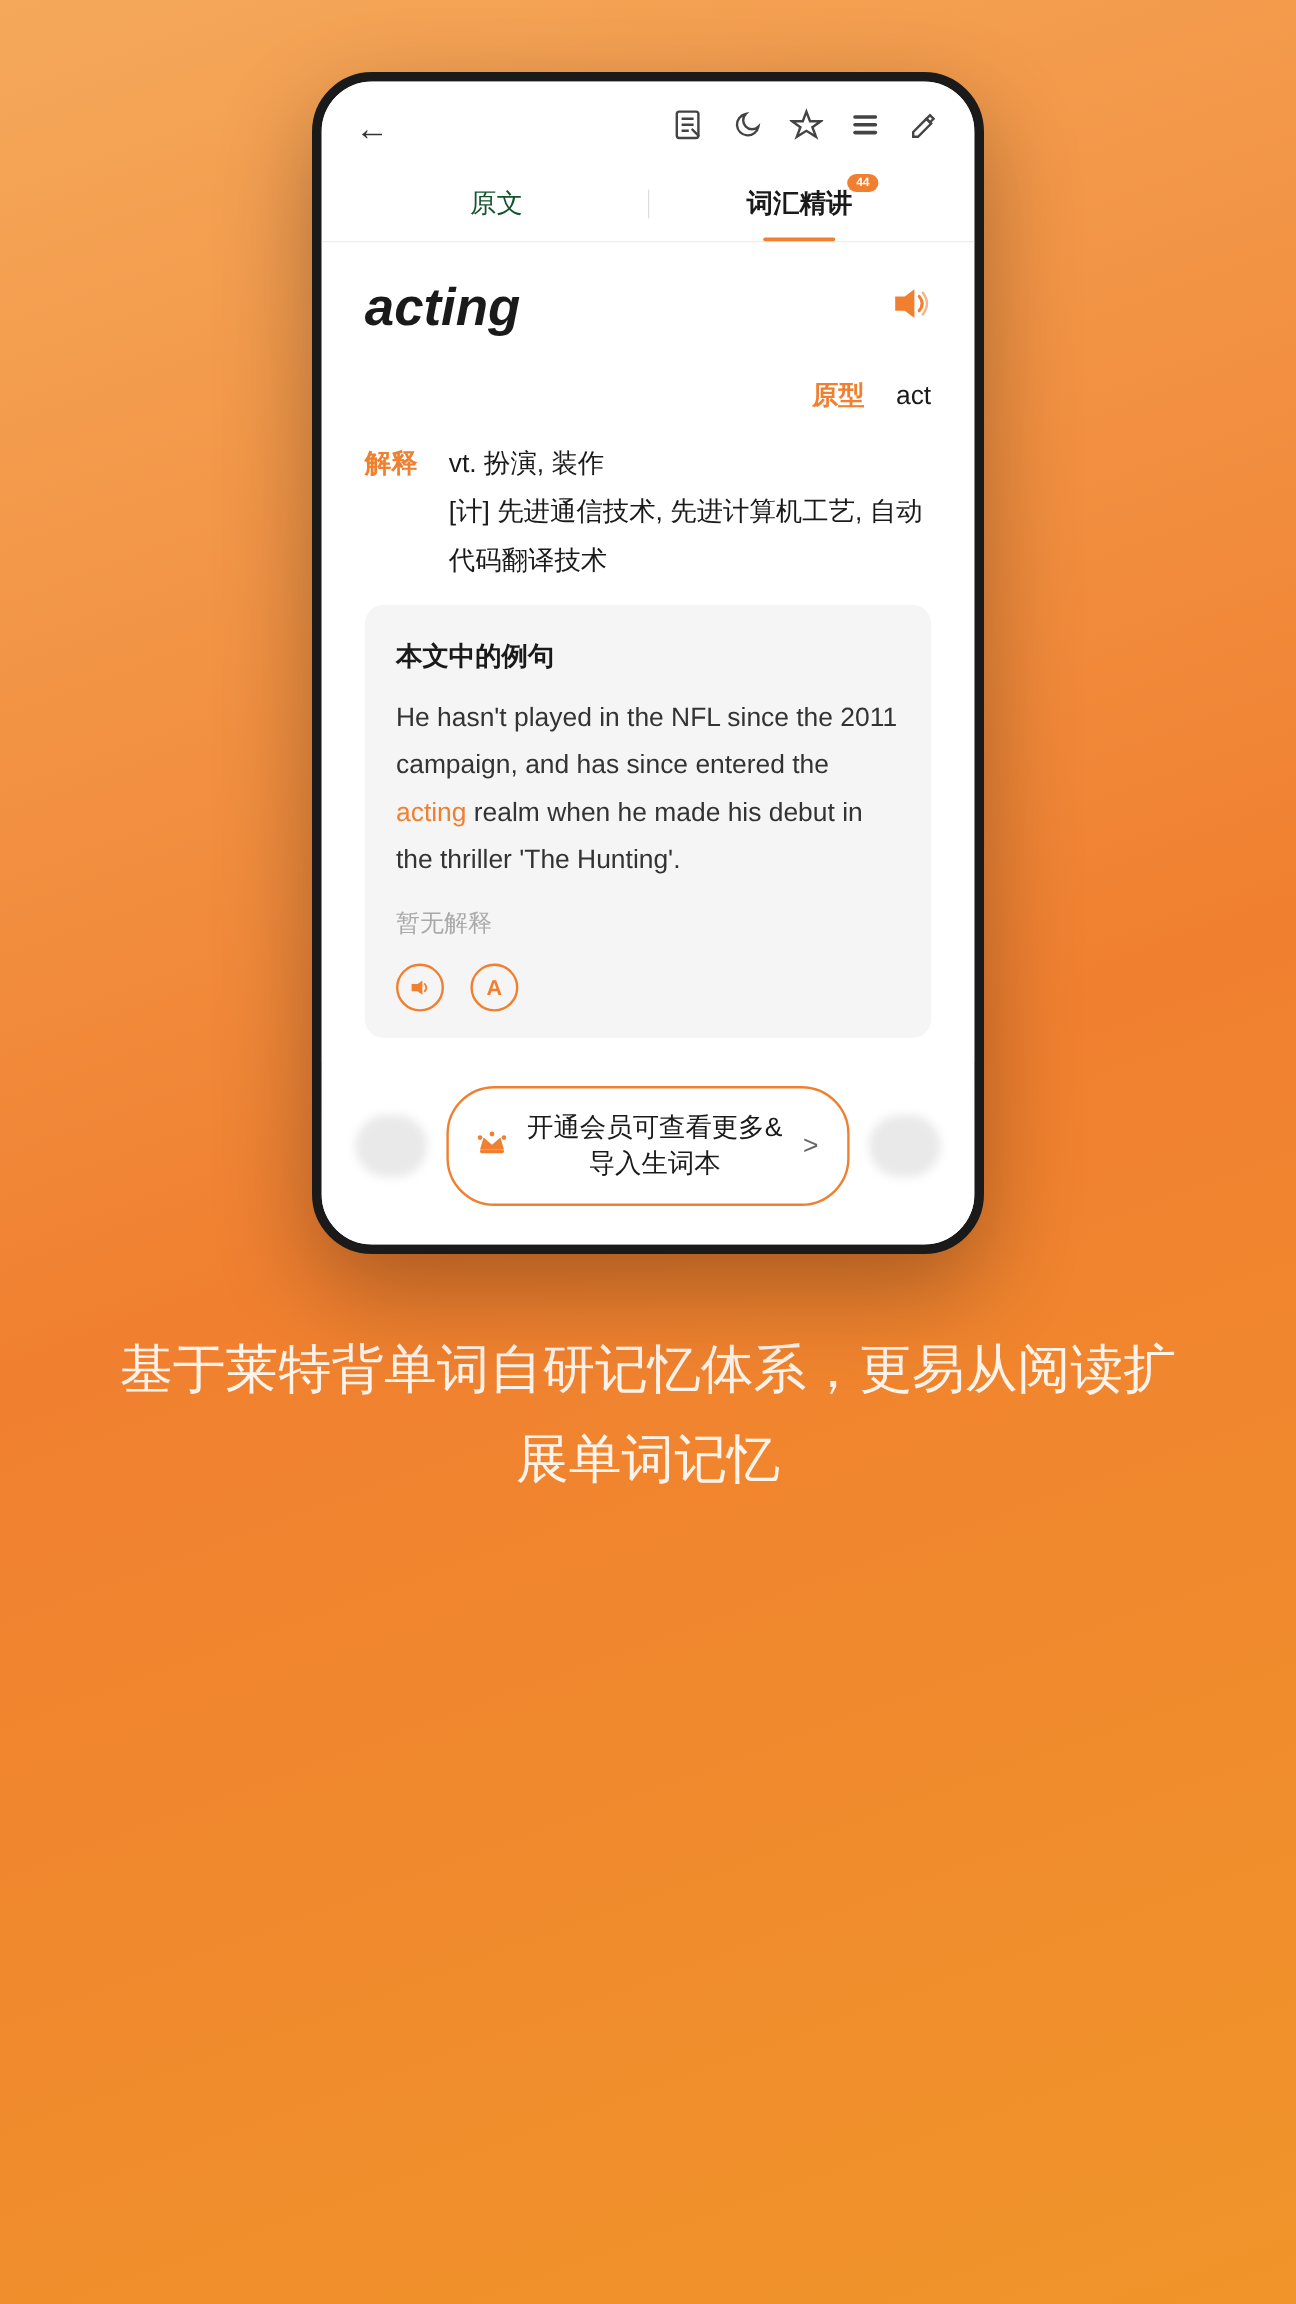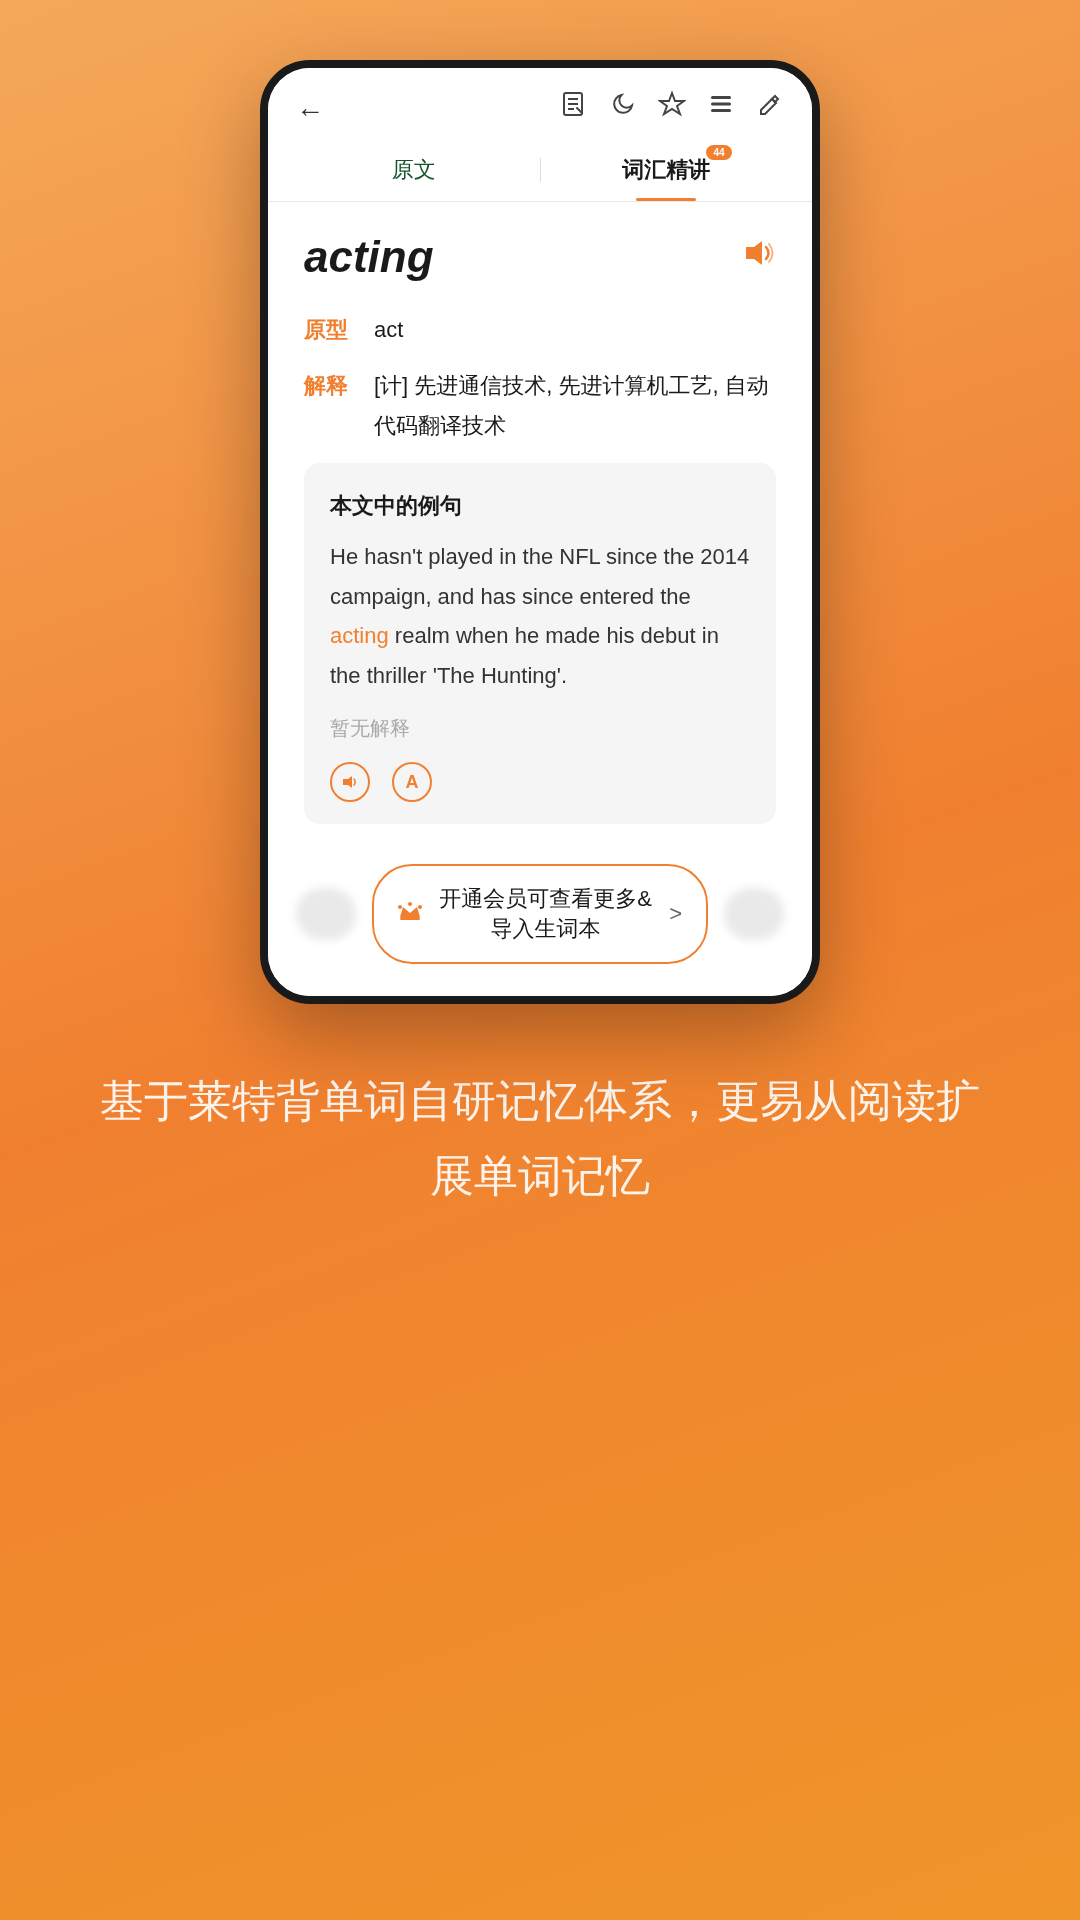--- a/index.html
+++ b/index.html
@@ -139,20 +139,21 @@
     
     .dict-entry {
       margin-bottom: 8px;
     }
 
     .dict-row {
       display: flex;
       align-items: flex-start;
       margin-bottom: 16px;
       line-height: 1.7;
+      justify-content: flex-end;
     }
 
     .dict-label {
       color: #f08030;
       font-size: 22px;
       font-weight: 600;
       min-width: 60px;
       margin-right: 10px;
       margin-top: 1px;
     }
@@ -355,29 +356,30 @@
     </div>
 
     <div class="dict-entry">
       <div class="dict-row">
         <span class="dict-label">原型</span>
         <span class="dict-value">act</span>
       </div>
       <div class="dict-row">
         <span class="dict-label">解释</span>
         <div class="dict-meanings">
+          <div>vt. 扮演, 装作</div>
           <div>[计] 先进通信技术, 先进计算机工艺, 自动代码翻译技术</div>
         </div>
       </div>
     </div>
 
     <div class="example-box">
       <div class="example-title">本文中的例句</div>
       <div class="example-text">
-        <span>He hasn't played in the NFL since the 2014 campaign, and has since entered the </span><span class="highlight">acting</span><span> realm when he made his debut in the thriller 'The Hunting'.</span>
+        <span>He hasn't played in the NFL since the 2011 campaign, and has since entered the </span><span class="highlight">acting</span><span> realm when he made his debut in the thriller 'The Hunting'.</span>
       </div>
       <div class="no-translation">暂无解释</div>
       <div class="example-icons">
         <div class="ex-icon">
           <svg width="18" height="18" viewBox="0 0 18 18" fill="none">
             <polygon points="2,6 7,6 11,3 11,15 7,12 2,12" fill="#f08030"></polygon>
             <path d="M13 6 Q15.5 9 13 12" stroke="#f08030" stroke-width="1.5" fill="none" stroke-linecap="round"></path>
           </svg>
         </div>
         <div class="ex-icon" style="font-size:18px; font-weight:700; color:#f08030; border-color:#f08030;">A</div>

